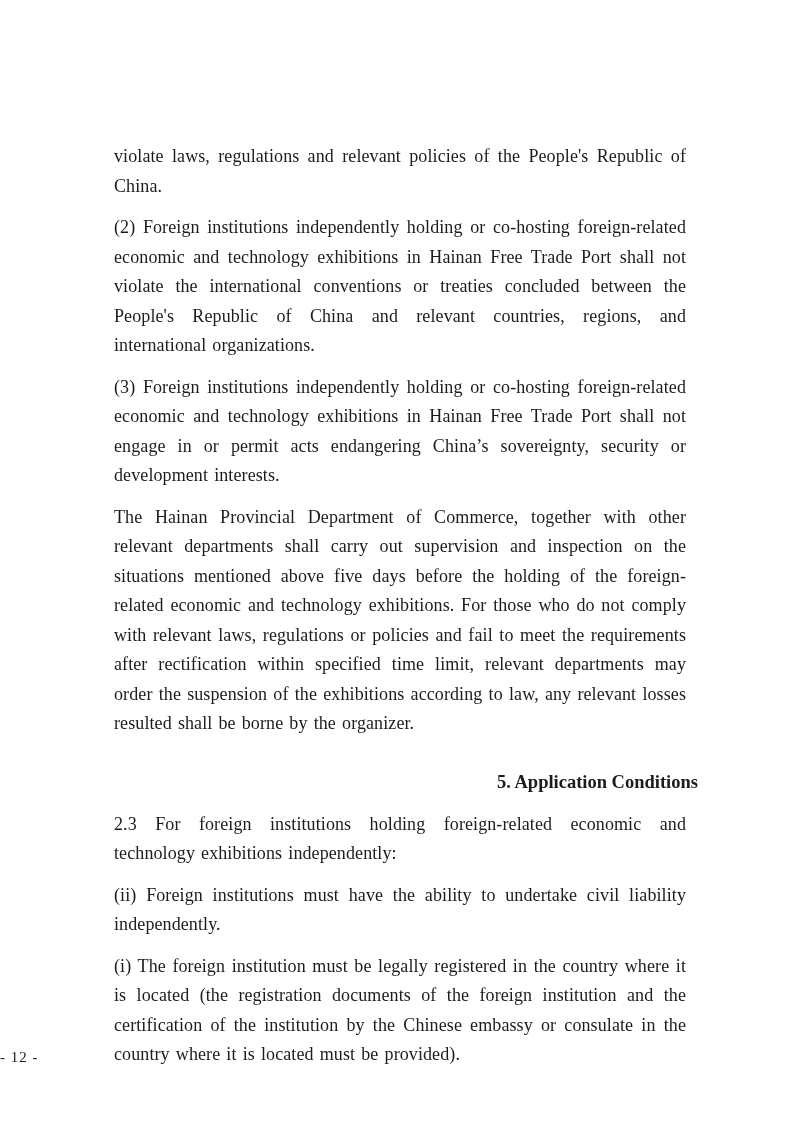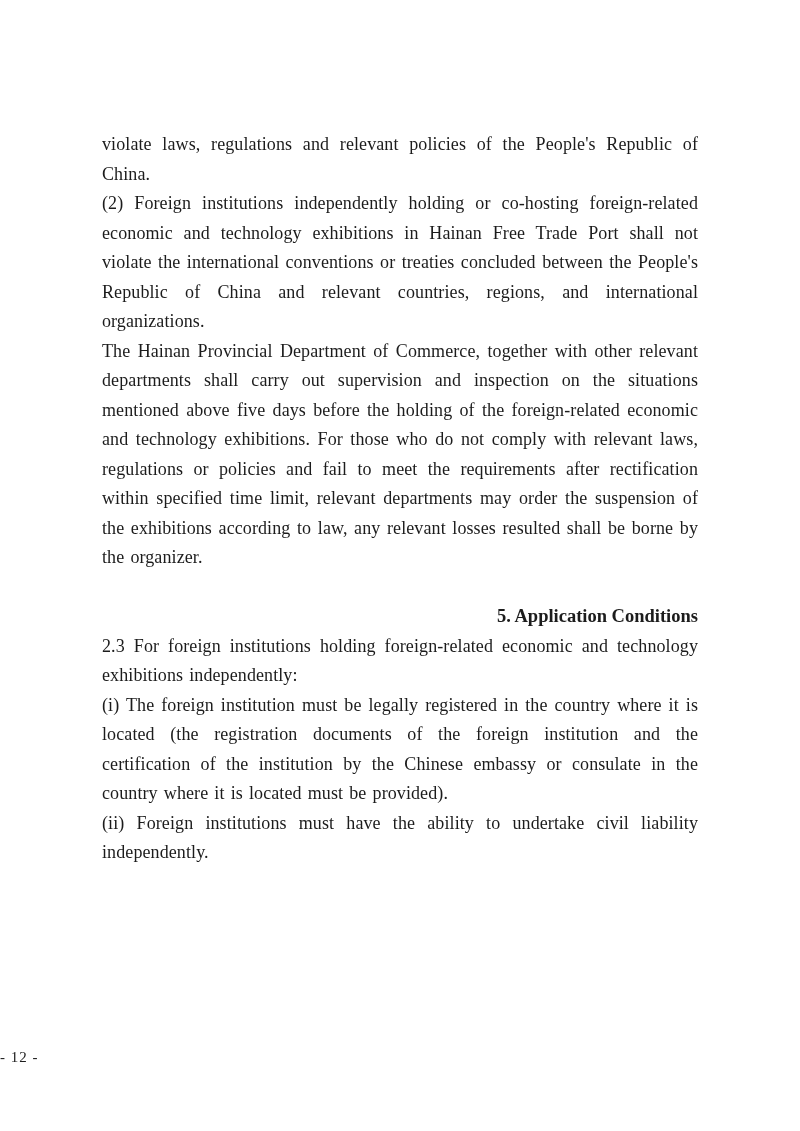--- a/index.html
+++ b/index.html
@@ -16,21 +16,21 @@
     font-family: "Liberation Serif", "DejaVu Serif", serif;
     color: #1c1c1c;
   }
   .content {
     position: absolute;
     left: 102px;
     top: 130px;
     width: 596px;
   }
   .content p {
-    margin: 0;
+    margin: 12px;
     font-size: 18px;
     line-height: 29.5px;
     text-align: justify;
     text-justify: inter-word;
     letter-spacing: 0.1px;
     word-spacing: 1.5px;
   }
   .content h2.heading {
     margin: 29.5px 0 0 0;
     font-size: 18.5px;
@@ -49,23 +49,24 @@
     letter-spacing: 1px;
   }
 </style>
 </head>
 <body>
 
 <div class="page">
   <div class="content">
     <p>violate laws, regulations and relevant policies of the People's Republic of China.</p>
     <p>(2) Foreign institutions independently holding or co-hosting foreign-related economic and technology exhibitions in Hainan Free Trade Port shall not violate the international conventions or treaties concluded between the People's Republic of China and relevant countries, regions, and international organizations.</p>
+    <p>(3) Foreign institutions independently holding or co-hosting foreign-related economic and technology exhibitions in Hainan Free Trade Port shall not engage in or permit acts endangering China’s sovereignty, security or development interests.</p>
     <p>The Hainan Provincial Department of Commerce, together with other relevant departments shall carry out supervision and inspection on the situations mentioned above five days before the holding of the foreign-related economic and technology exhibitions. For those who do not comply with relevant laws, regulations or policies and fail to meet the requirements after rectification within specified time limit, relevant departments may order the suspension of the exhibitions according to law, any relevant losses resulted shall be borne by the organizer.</p>
 
     <h2 class="heading">5. Application Conditions</h2>
 
     <p>2.3 For foreign institutions holding foreign-related economic and technology exhibitions independently:</p>
+    <p>(ii) Foreign institutions must have the ability to undertake civil liability independently.</p>
     <p>(i) The foreign institution must be legally registered in the country where it is located (the registration documents of the foreign institution and the certification of the institution by the Chinese embassy or consulate in the country where it is located must be provided).</p>
-    <p>(ii) Foreign institutions must have the ability to undertake civil liability independently.</p>
   </div>
 
   <div class="footer">- 12 -</div>
 </div>
 
 </body></html>

